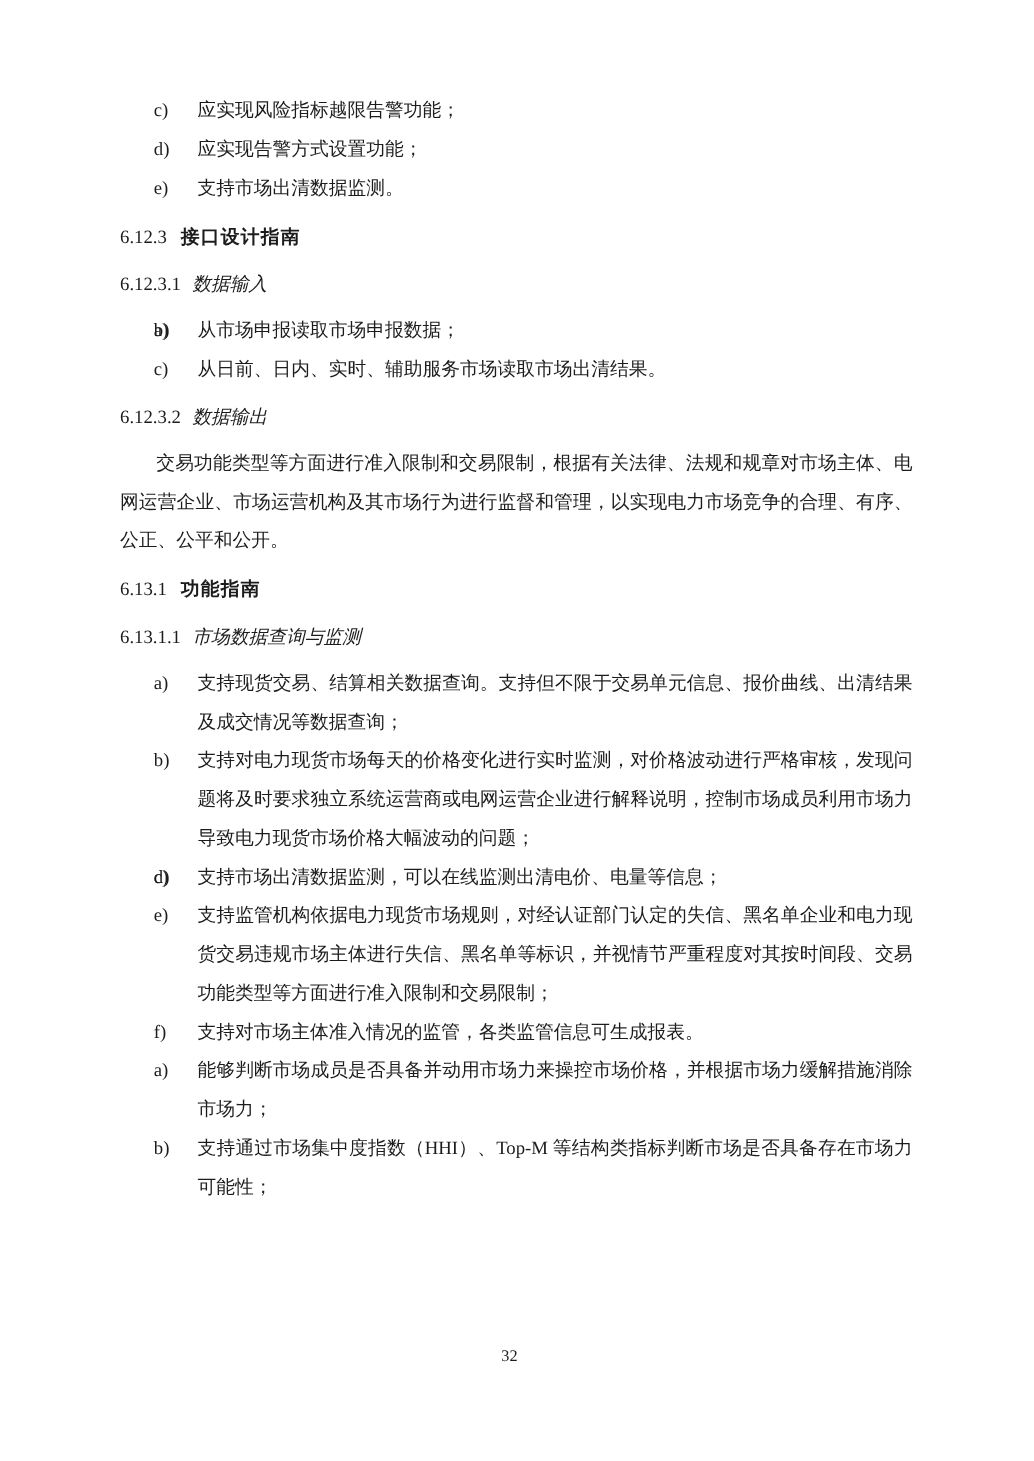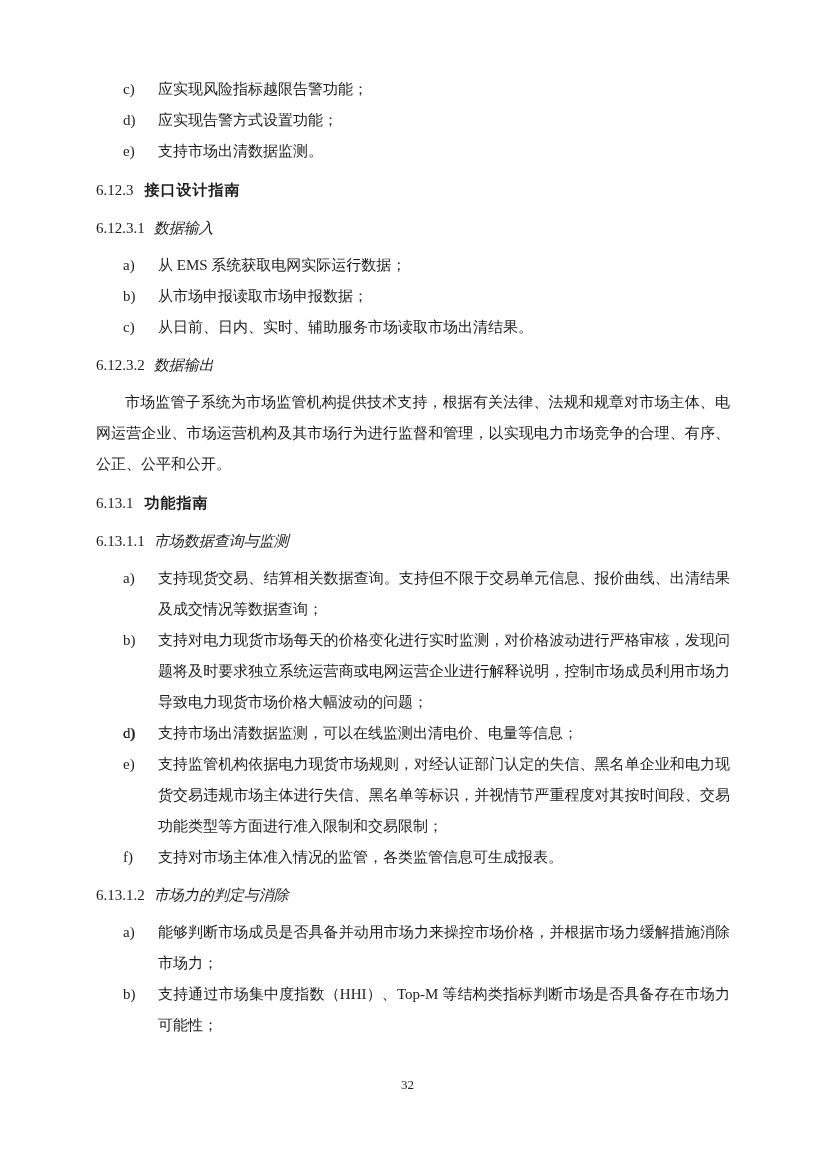--- a/index.html
+++ b/index.html
@@ -79,38 +79,37 @@
     <div class="h3">
       <span class="num">6.12.3</span><span class="title">接口设计指南</span>
     </div>
 
     <div class="h4">
       <span class="num">6.12.3.1</span><span class="title">数据输入</span>
     </div>
 
     <div class="li">
       <span class="marker">a)</span>
-      <span>从 EMS 系统获取电网实际运行数据；</span>
     </div>
     <div class="li">
       <span class="marker">b)</span>
       <span>从市场申报读取市场申报数据；</span>
     </div>
     <div class="li">
       <span class="marker">c)</span>
       <span>从日前、日内、实时、辅助服务市场读取市场出清结果。</span>
     </div>
 
     <div class="h4">
       <span class="num">6.12.3.2</span><span class="title">数据输出</span>
     </div>
 
 
 
-    <p class="para">市场监管子系统为市场监管机构提供技术支持，根据有关法律、法规和规章对市场主体、电网运营企业、市场运营机构及其市场行为进行监督和管理，以实现电力市场竞争的合理、有序、公正、公平和公开。</p>
+    <p class="para">交易功能类型等方面进行准入限制和交易限制，根据有关法律、法规和规章对市场主体、电网运营企业、市场运营机构及其市场行为进行监督和管理，以实现电力市场竞争的合理、有序、公正、公平和公开。</p>
 
     <div class="h3">
       <span class="num">6.13.1</span><span class="title">功能指南</span>
     </div>
 
     <div class="h4">
       <span class="num">6.13.1.1</span><span class="title">市场数据查询与监测</span>
     </div>
 
     <div class="li">
@@ -130,23 +129,20 @@
     </div>
     <div class="li">
       <span class="marker">e)</span>
       <span>支持监管机构依据电力现货市场规则，对经认证部门认定的失信、黑名单企业和电力现货交易违规市场主体进行失信、黑名单等标识，并视情节严重程度对其按时间段、交易功能类型等方面进行准入限制和交易限制；</span>
     </div>
     <div class="li">
       <span class="marker">f)</span>
       <span>支持对市场主体准入情况的监管，各类监管信息可生成报表。</span>
     </div>
 
-    <div class="h4">
-      <span class="num">6.13.1.2</span><span class="title">市场力的判定与消除</span>
-    </div>
 
     <div class="li">
       <span class="marker">a)</span>
       <span>能够判断市场成员是否具备并动用市场力来操控市场价格，并根据市场力缓解措施消除市场力；</span>
     </div>
     <div class="li">
       <span class="marker">b)</span>
       <span>支持通过市场集中度指数（HHI）、Top-M 等结构类指标判断市场是否具备存在市场力可能性；</span>
     </div>
 

